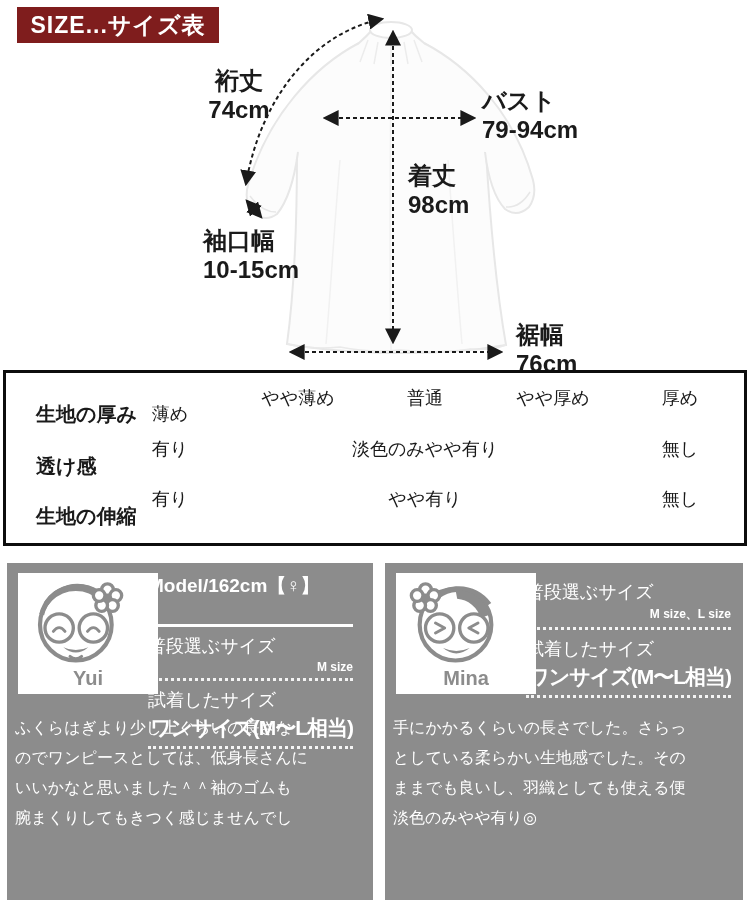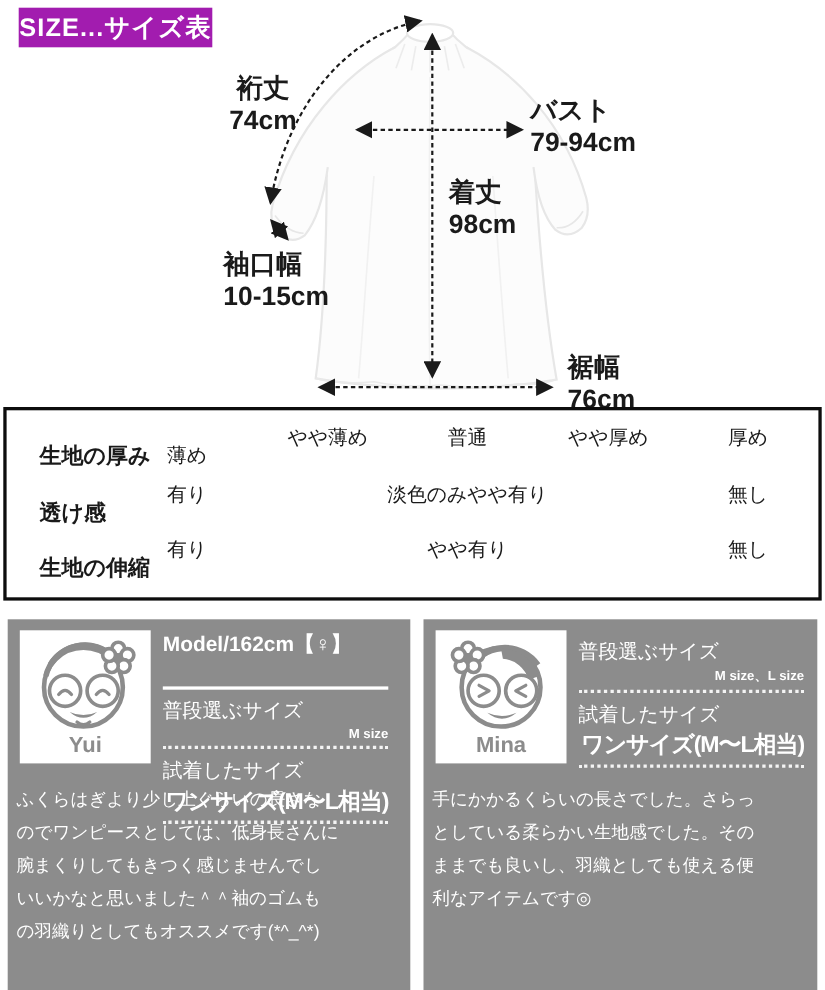--- a/index.html
+++ b/index.html
@@ -1,34 +1,34 @@
 <!DOCTYPE html>
 <html><head>
 <meta charset="utf-8">
 <style>
   html,body{margin:0;padding:0;background:#fff;}
   .screen{position:relative;width:750px;height:900px;background:#ffffff;overflow:hidden;
           font-family:"Liberation Sans","DejaVu Sans",sans-serif;color:#1a1a1a;}
   .abs{position:absolute;}
   
-  .badge{left:17px;top:7px;width:176px;height:36px;background:#a21caf;color:#fff;
+  .badge{left:17px;top:7px;width:202px;height:36px;background:#7f1d1d;color:#fff;
          display:flex;align-items:center;justify-content:center;font-weight:bold;
          font-size:23px;letter-spacing:1px;}
   
   svg.vlayer{position:absolute;left:0;top:0;width:750px;height:900px;pointer-events:none;}
   
   .meas{font-weight:bold;line-height:1.22;font-size:24px;color:#1a1a1a;white-space:nowrap;}
   .meas .v{display:block;}
   
   .tbox{left:3px;top:370px;width:738px;height:170px;border:3px solid #0d0d0d;background:#fff;}
   .rowlab{font-weight:bold;font-size:20px;white-space:nowrap;}
   .opt{font-size:18px;white-space:nowrap;transform:translateX(-50%);}
   
   .card{top:563px;height:337px;background:#8c8c8c;}
-  .avatarbox{position:absolute;left:11px;top:10px;width:119px;height:121px;background:#fff;}
+  .avatarbox{position:absolute;left:11px;top:10px;width:140px;height:121px;background:#fff;}
   .avatarname{position:absolute;left:0;right:0;bottom:4px;text-align:center;color:#8c8c8c;
               font-weight:bold;font-size:20px;}
   .infocol{position:absolute;left:141px;top:10px;width:205px;color:#fff;}
   .mheader{font-weight:bold;font-size:19px;border-bottom:3px solid #fff;padding-bottom:25px;white-space:nowrap;}
   .slabel{font-size:18px;margin-top:7px;}
   .svalue{font-size:12px;font-weight:bold;text-align:right;padding-bottom:4px;margin-top:2px;
           border-bottom:3px dotted rgba(255,255,255,.9);white-space:nowrap;}
   .svalue.big{font-size:21px;letter-spacing:-1px;}
   .review{position:absolute;left:8px;top:150px;right:6px;color:#fff;font-size:16px;line-height:30px;}
   .review div{white-space:nowrap;}
@@ -149,23 +149,22 @@
     <div class="infocol">
       <div class="mheader">Model/162cm【♀】</div>
       <div class="slabel">普段選ぶサイズ</div>
       <div class="svalue">M size</div>
       <div class="slabel">試着したサイズ</div>
       <div class="svalue big">ワンサイズ(M〜L相当)</div>
     </div>
     <div class="review">
       <div>ふくらはぎより少し上ぐらいの長さな</div>
       <div>のでワンピースとしては、低身長さんに</div>
+      <div>いいかなと思いました＾＾袖のゴムも</div>
       <div>腕まくりしてもきつく感じませんでし</div>
-      <div>いいかなと思いました＾＾袖のゴムも</div>
-      <div>の羽織りとしてもオススメです(*^_^*)</div>
     </div>
   </div>
 
   <div class="abs card" style="left:385px;width:358px;">
     <div class="avatarbox">
       <svg viewBox="0 0 120 120" width="119" height="100">
         <circle cx="60" cy="62" r="43" fill="#fff" stroke="#8c8c8c" stroke-width="5"></circle>
         <path d="M 25,43 A 44,44 0 0 1 100,38" stroke="#8c8c8c" stroke-width="7" fill="none"></path>
         <path d="M 60,20 A 43,43 0 0 1 101,50 L 90,54 A 32,32 0 0 0 62,31 Z" fill="#8c8c8c"></path>
         <g>
@@ -187,17 +186,17 @@
     <div class="infocol">
       <div class="slabel">普段選ぶサイズ</div>
       <div class="svalue">M size、L size</div>
       <div class="slabel">試着したサイズ</div>
       <div class="svalue big">ワンサイズ(M〜L相当)</div>
     </div>
     <div class="review">
       <div>手にかかるくらいの長さでした。さらっ</div>
       <div>としている柔らかい生地感でした。その</div>
       <div>ままでも良いし、羽織としても使える便</div>
-      <div>利なアイテムです◎</div>
+      <div>淡色のみやや有り◎</div>
     </div>
   </div>
 
 </div>
 
 </body></html>

